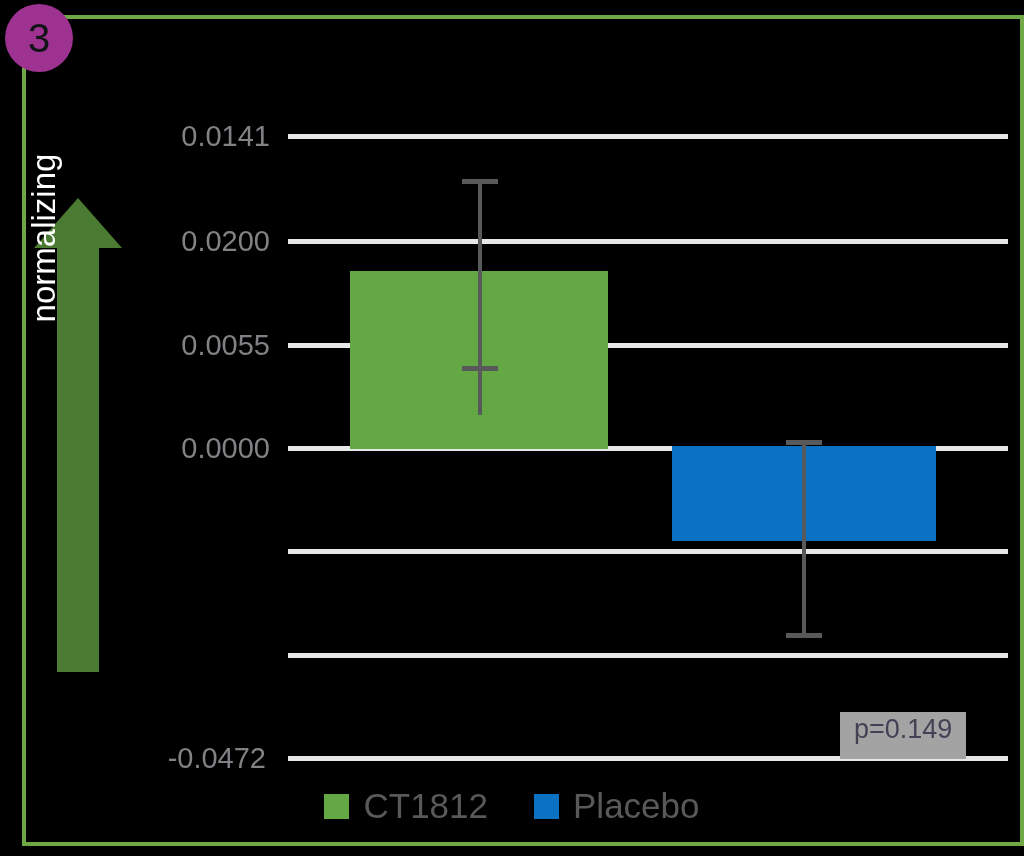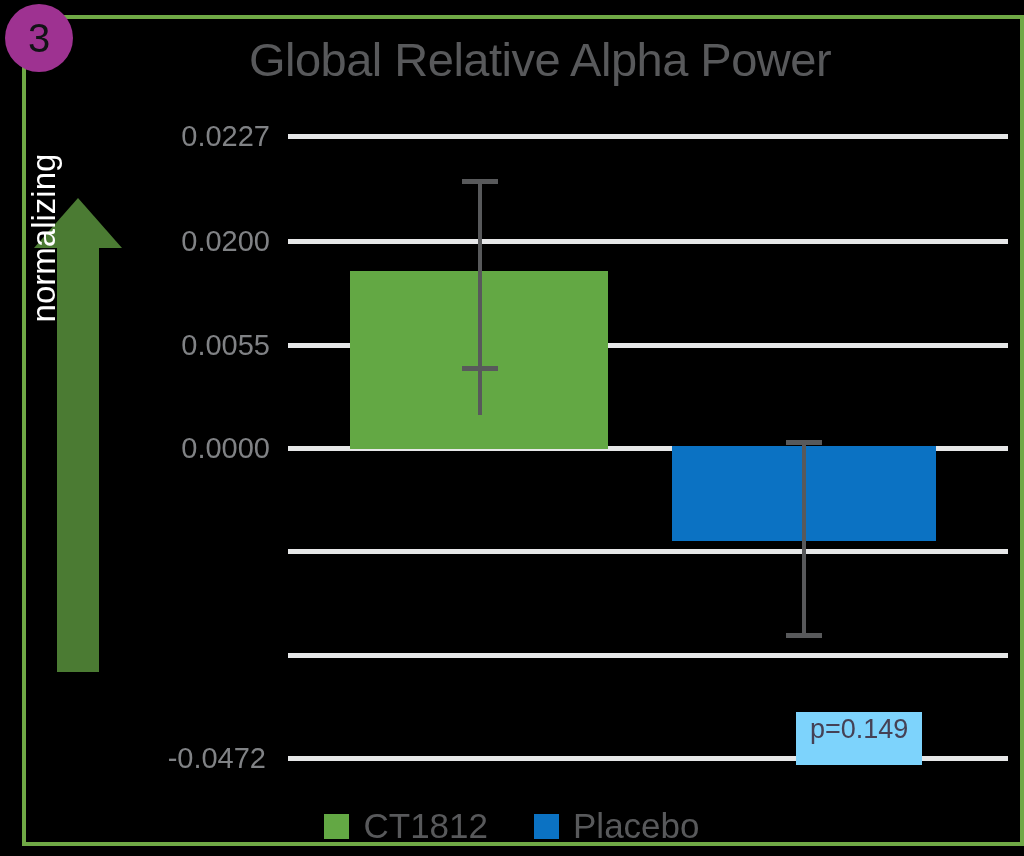--- a/index.html
+++ b/index.html
@@ -110,40 +110,39 @@
   }
   .errbar-cap {
     position: absolute;
     width: 36px; height: 5px;
     background: #58595B;
   }
 
   
   #pvalue-box {
     position: absolute;
-    left: 796px; top: 712px;
-    padding: 3px 14px 22px 14px;
-    background: #7dd3fc;
+    left: 840px; top: 712px;
+    padding: 3px 14px 16px 14px;
+    background: #a3a3a3;
   }
   #pvalue-text {
     color: #454155;
     font-size: 27px;
     line-height: 1.05;
   }
 
   
   #legend {
     position: absolute;
     left: 0; top: 786px;
     width: 1024px;
     display: flex;
     justify-content: center;
     align-items: center;
     gap: 46px;
-    margin-top: 20px;
   }
   .legend-item { display: flex; align-items: center; gap: 14px; }
   .legend-swatch { width: 25px; height: 25px; }
   .legend-label { color: #58595B; font-size: 35px; }
 </style>
 </head>
 <body>
 
 <div id="slide">
 
@@ -155,33 +154,32 @@
   <div id="badge">
     <span id="badge-num">3</span>
   </div>
 
   <div id="arrow-wrap">
     <div id="arrow-head"></div>
     <div id="arrow-shaft"></div>
   </div>
   <div id="arrow-label">normalizing</div>
 
-  <div id="chart-title">Global Relative Alpha Power</div>
 
   <div id="plot">
 
     <div class="gridline" style="top:0px"></div>
     <div class="gridline" style="top:105px"></div>
     <div class="gridline" style="top:209px"></div>
     <div class="gridline" style="top:312px"></div>
     <div class="gridline" style="top:415px"></div>
     <div class="gridline" style="top:519px"></div>
     <div class="gridline" style="top:622px"></div>
 
-    <div class="ylabel" style="left:-138px; top:2px">0.0227</div>
+    <div class="ylabel" style="left:-138px; top:2px">0.0141</div>
     <div class="ylabel" style="left:-138px; top:107px">0.0200</div>
     <div class="ylabel" style="left:-138px; top:211px">0.0055</div>
     <div class="ylabel" style="left:-138px; top:314px">0.0000</div>
     <div class="ylabel" style="left:-142px; top:624px">-0.0472</div>
 
     <div class="bar" id="bar-ct1812" style="left:62px; top:137px; width:258px; height:178px;"></div>
 
     <div class="errbar-line" style="left:190px; top:46px; height:235px;"></div>
     <div class="errbar-cap" style="left:174px; top:45px;"></div>
     <div class="errbar-cap" style="left:174px; top:232px;"></div>

